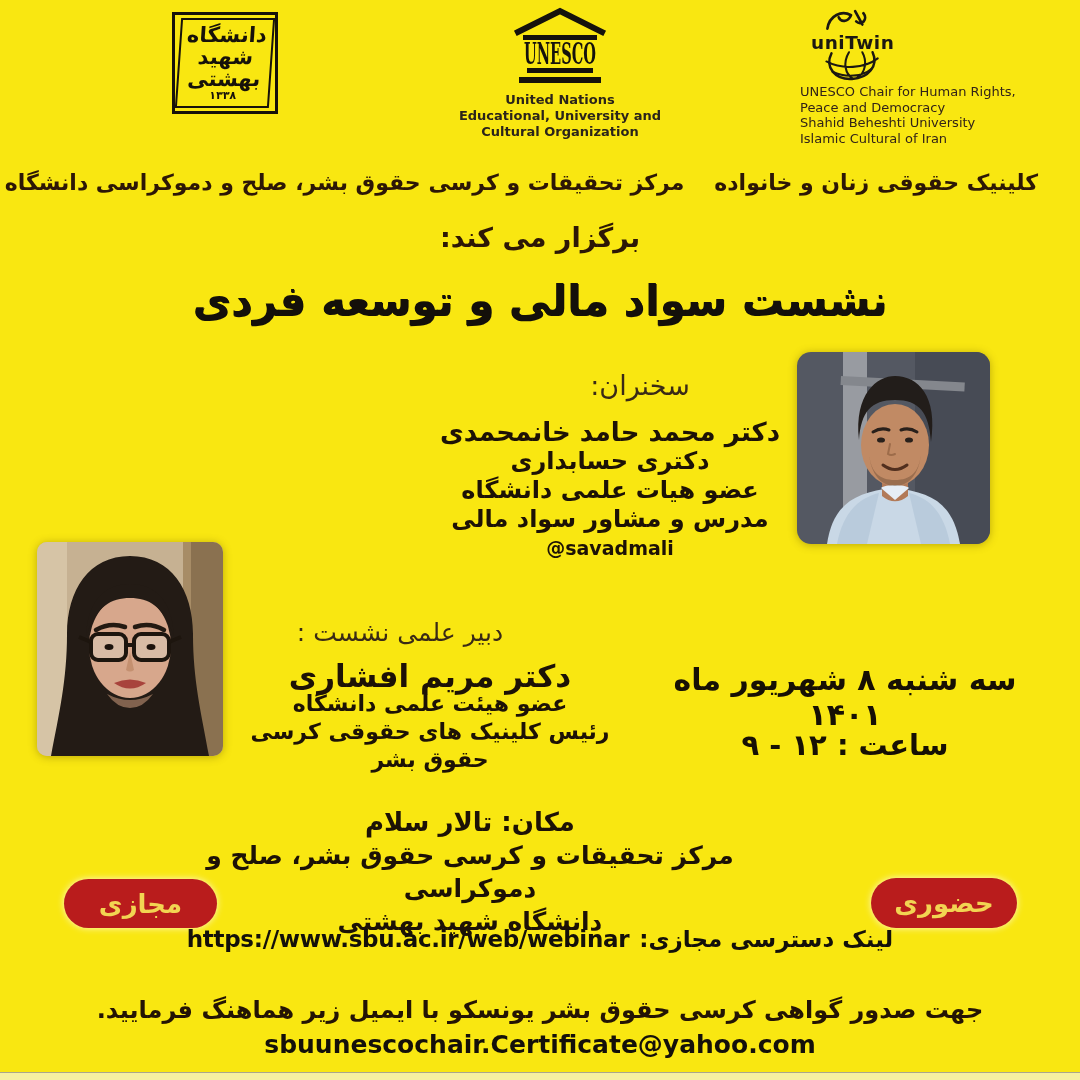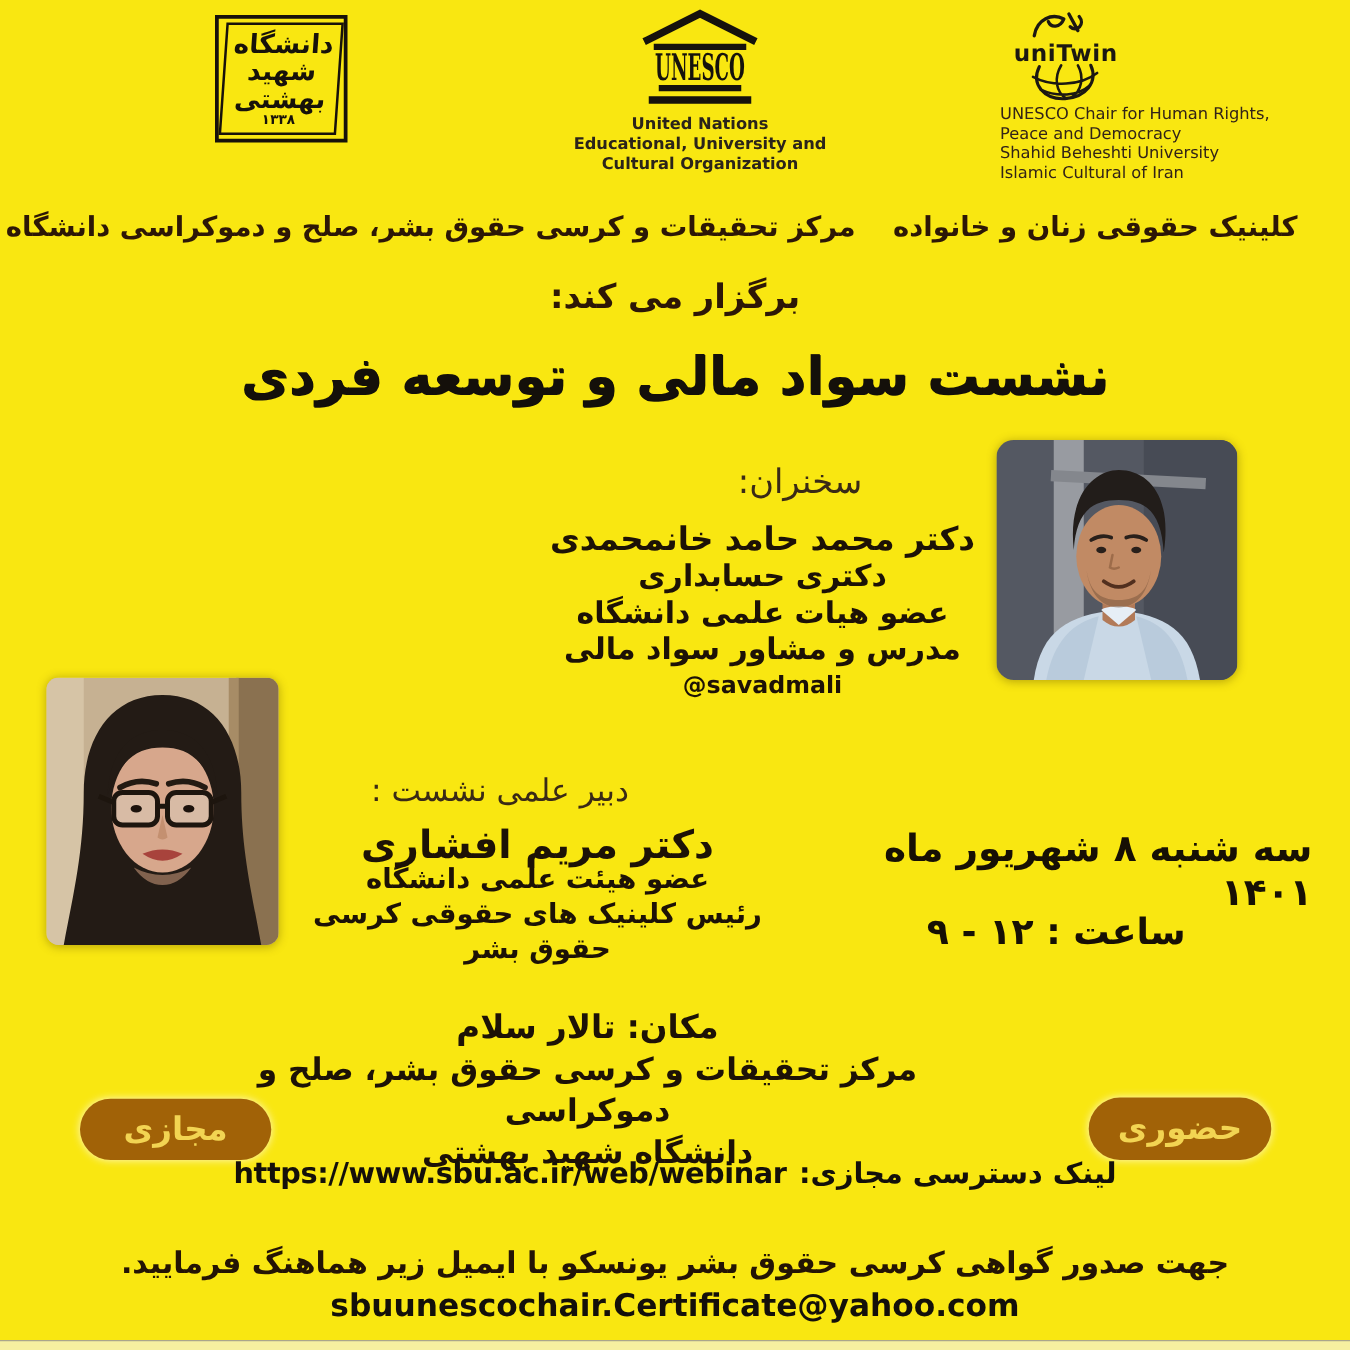--- a/index.html
+++ b/index.html
@@ -51,32 +51,32 @@
   .secretary-photo { left:37px; top:542px; width:186px; height:214px; border-radius:10px; }
 
   
   .secretary-label { left:280px; top:618px; width:240px; text-align:center; direction:rtl;
     font-size:25px; font-weight:400; color:#3a2a16; }
   .secretary-block { left:230px; top:662px; width:400px; text-align:center; direction:rtl;
     font-size:22px; font-weight:700; line-height:28px; color:#1d1206; }
   .secretary-name { font-size:31px; }
 
   
-  .event-date { left:640px; top:662px; width:410px; text-align:right; direction:rtl;
+  .event-date { left:640px; top:662px; width:410px; text-align:center; direction:rtl;
     font-size:30px; font-weight:800; color:#171004; }
   .event-time { left:690px; top:728px; width:310px; text-align:center; direction:rtl;
     font-size:29px; font-weight:800; color:#171004; }
 
   
   .venue { left:140px; top:806px; width:660px; text-align:center; direction:rtl;
     font-size:25px; font-weight:700; line-height:33px; color:#1d1206; }
   .venue-line1 { font-size:26px; }
 
   
-  .pill { background:#a16207; color:#F2D452; border:none; cursor:pointer;
+  .pill { background:#b91c1c; color:#F2D452; border:none; cursor:pointer;
     border-radius:26px; font-family:inherit; font-weight:700; font-size:26px;
     display:flex; align-items:center; justify-content:center; direction:rtl;
     box-shadow:0 0 7px rgba(255,250,220,.9); }
   .pill-virtual { left:64px; top:879px; width:153px; height:49px; }
   .pill-inperson { left:871px; top:878px; width:146px; height:50px; }
 
   
   .link-row { left:140px; top:926px; width:800px; direction:rtl;
     display:flex; justify-content:center; align-items:baseline; gap:10px; color:#14100a; }
   .link-label { font-size:23px; font-weight:700; }

